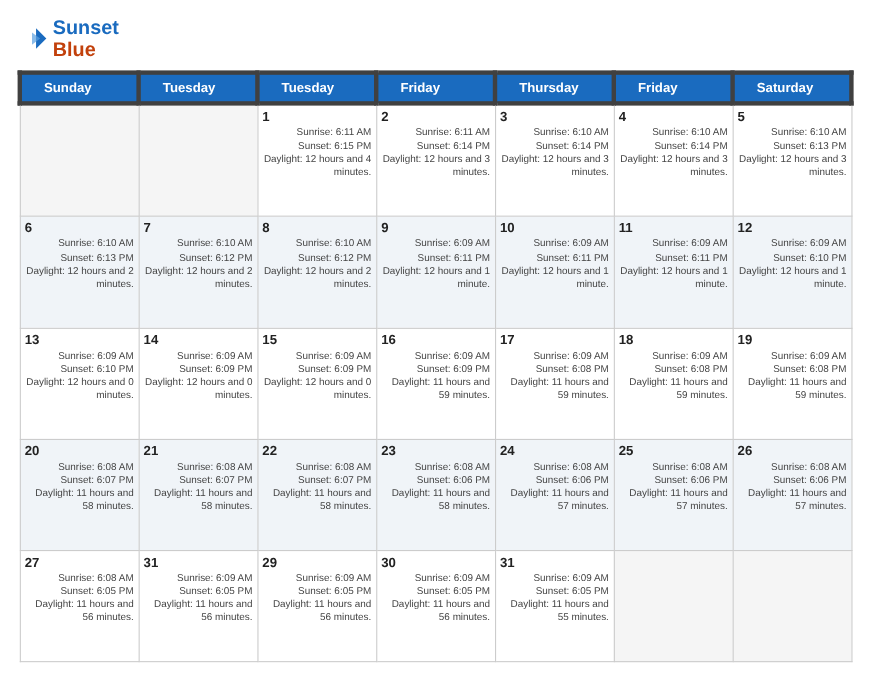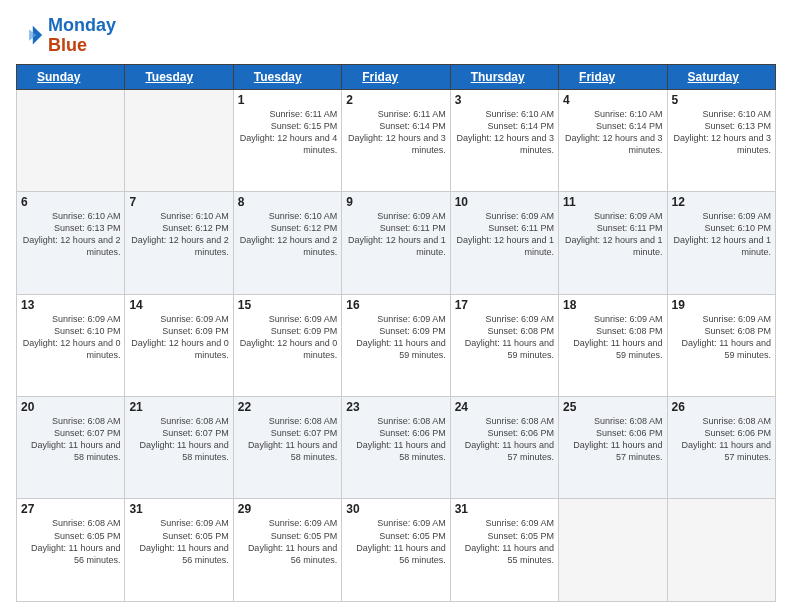--- a/index.html
+++ b/index.html
@@ -60,23 +60,22 @@
       border-collapse: collapse;
       width: 100%;
       table-layout: fixed;
     }
     .calendar th {
       background: #1a6bbf;
       color: #fff;
       font-size: 12px;
       font-weight: bold;
       padding: 5px 20px;
-      border: 1px solid #404040;
+      border: 4px solid #404040;
       text-align: left;
-      text-decoration: underline;
     }
     .calendar td {
       border: 1px solid #ccc;
       vertical-align: top;
       padding: 3px 4px;
       font-size: 9.5px;
       color: #333;
       background: #fff;
     }
     .calendar td.empty {
@@ -103,21 +102,21 @@
 <body>
 
 <div class="page">
   <div class="header">
     <div class="logo">
       <svg class="logo-icon" viewBox="0 0 30 30">
         <polygon points="18,4 28,14 18,24" fill="#1a6bbf"></polygon>
         <polygon points="14,8 22,14 14,20" fill="#5aa0e0" opacity="0.7"></polygon>
       </svg>
       <div class="logo-text">
-        <div><span>Monday</span></div>
+        <div><span>Sunset</span></div>
         <div style="color:#c2410c;">Blue</div>
       </div>
     </div>
     <div class="title-area">
       <div class="month-title"></div>
       <div class="subtitle"></div>
     </div>
   </div>
 
   <table class="calendar">

